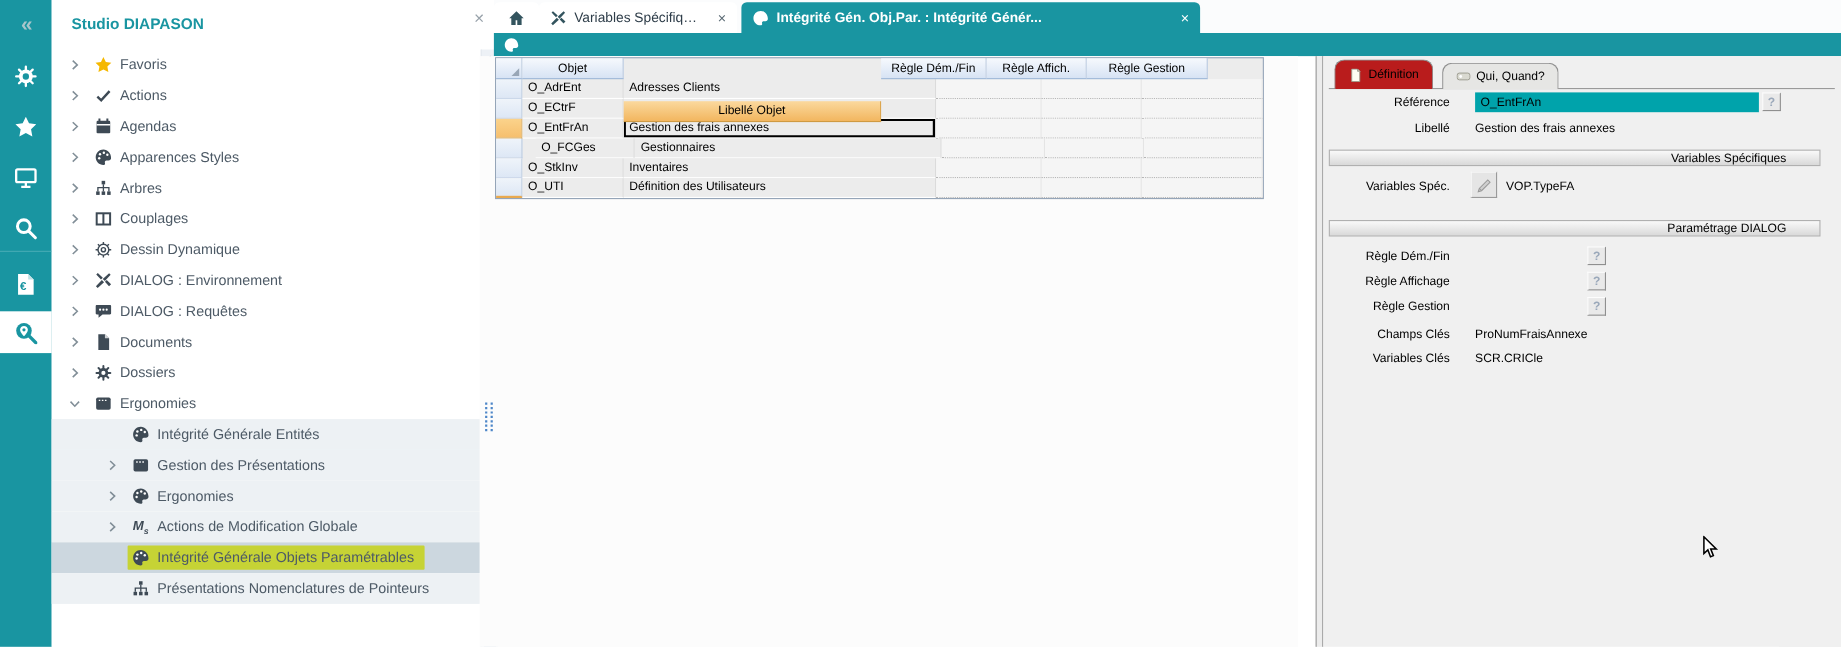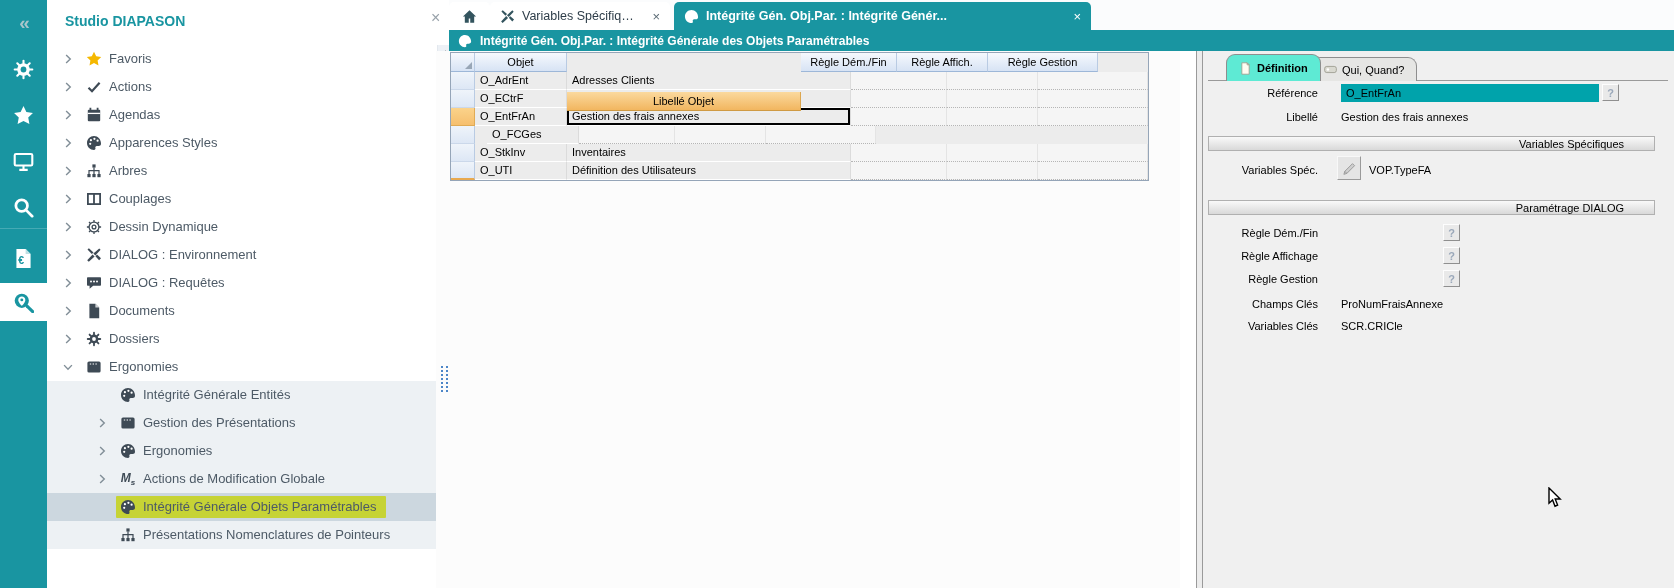--- a/index.html
+++ b/index.html
@@ -76,21 +76,21 @@
   
   .vsplit{position:absolute;left:1196px;top:51px;width:7px;bottom:0;background:#ececec;
           border-left:1px solid #9a9a9a;border-right:1px solid #9a9a9a;box-sizing:border-box;cursor:col-resize}
 
   
   .panel{position:absolute;left:1203px;top:51px;right:0;bottom:0;background:#f0f0f0;font-size:11px;color:#000}
   .ptabstrip{position:absolute;left:5px;top:0;right:6px;height:29px;border-bottom:1px solid #9a9a9a}
   .ptab{position:absolute;bottom:-1px;display:flex;align-items:center;gap:5px;padding:0 12px;
         border:1px solid #8e8e8e;border-bottom:none;border-radius:9px 9px 0 0;cursor:pointer;white-space:nowrap}
   .ptab .ic{width:13px;height:13px}
-  .ptab.active{left:18px;height:26px;background:#5eead4;font-weight:bold;z-index:2}
+  .ptab.active{left:5px;height:26px;background:#b91c1c;font-weight:normal;z-index:2}
   .ptab.idle{left:103px;height:23px;background:#e6e6e4;z-index:1}
   .lbl{position:absolute;left:0;width:115px;text-align:right}
   .val{position:absolute;left:138px}
   .tealfield{position:absolute;left:138px;top:33px;width:258px;height:18px;background:var(--field-teal,#00a3ab);
              display:flex;align-items:center;padding-left:5px;box-sizing:border-box;color:#000}
   .qbtn{position:absolute;width:17px;height:17px;background:#e9e9e9;border:1px solid;cursor:default;
         border-color:#fdfdfd #8f8f8f #8f8f8f #fdfdfd;color:#9aa8ba;font-size:11px;font-weight:bold;
         display:flex;align-items:center;justify-content:center;box-sizing:border-box}
   .sectionbar{position:absolute;left:5px;width:447px;height:15px;background:linear-gradient(#f9f9f9,#d9d9d9);
               border:1px solid #b0b0b0;box-sizing:border-box;display:flex;align-items:center;
@@ -482,21 +482,20 @@
 <div class="titlebar">
   <span class="ic" id="titlebar-icon">
       <svg viewBox="0 0 16 16">
         <path d="M8 1C4.1 1 1 4.1 1 8s3.1 7 7 7c1.1 0 1.8-.9 1.4-1.9-.4-1 .3-2.1 1.4-2.1h1.9c1.3 0 2.3-1 2.3-2.3C15 4.3 11.9 1 8 1z" fill="currentColor"></path>
         <circle cx="4.9" cy="5.2" r="1.1" fill="#fff"></circle>
         <circle cx="8.4" cy="3.8" r="1.1" fill="#fff"></circle>
         <circle cx="11.6" cy="5.7" r="1.1" fill="#fff"></circle>
         <circle cx="4.2" cy="8.8" r="1.1" fill="#fff"></circle>
       </svg>
     </span>
-  <span>Intégrité Gén. Obj.Par.  : Intégrité Générale des Objets Paramétrables</span>
 </div>
 
 <div class="leftpane">
   <div class="grip"></div>
   <div class="grid" id="grid">
       <div class="g-head">
         <div class="g-hcell corner" style="width: 24px;"></div>
         <div class="g-hcell" style="width: 92px;">Objet</div>
         <div class="g-hcell accent" style="width: 234px; margin-top: 39px;">Libellé Objet</div>
         <div class="g-hcell" style="width: 96px;">Règle Dém./Fin</div>
@@ -523,20 +522,21 @@
         <div class="g-sel cur" style="width: 24px;"></div>
         <div class="g-cell" style="width: 92px;">O_EntFrAn</div>
         <div class="g-cell selcell" style="width: 284px;">Gestion des frais annexes</div>
         <div class="g-cell empty" style="width: 96px;"></div>
         <div class="g-cell empty" style="width: 91px;"></div>
         <div class="g-cell empty" style="width: 110px;"></div>
       </div>
       <div class="g-row">
         <div class="g-sel" style="width: 24px;"></div>
         <div class="g-cell" style="width: 92px; margin-left: 12px;">O_FCGes</div>
+        <div class="g-cell" style="width: 284px;">Gestionnaires</div>
         <div class="g-cell empty" style="width: 96px;"></div>
         <div class="g-cell empty" style="width: 91px;"></div>
         <div class="g-cell empty" style="width: 110px;"></div>
       </div>
       <div class="g-row">
         <div class="g-sel" style="width: 24px;"></div>
         <div class="g-cell" style="width: 92px;">O_StkInv</div>
         <div class="g-cell" style="width: 284px;">Inventaires</div>
         <div class="g-cell empty" style="width: 96px;"></div>
         <div class="g-cell empty" style="width: 91px;"></div>

